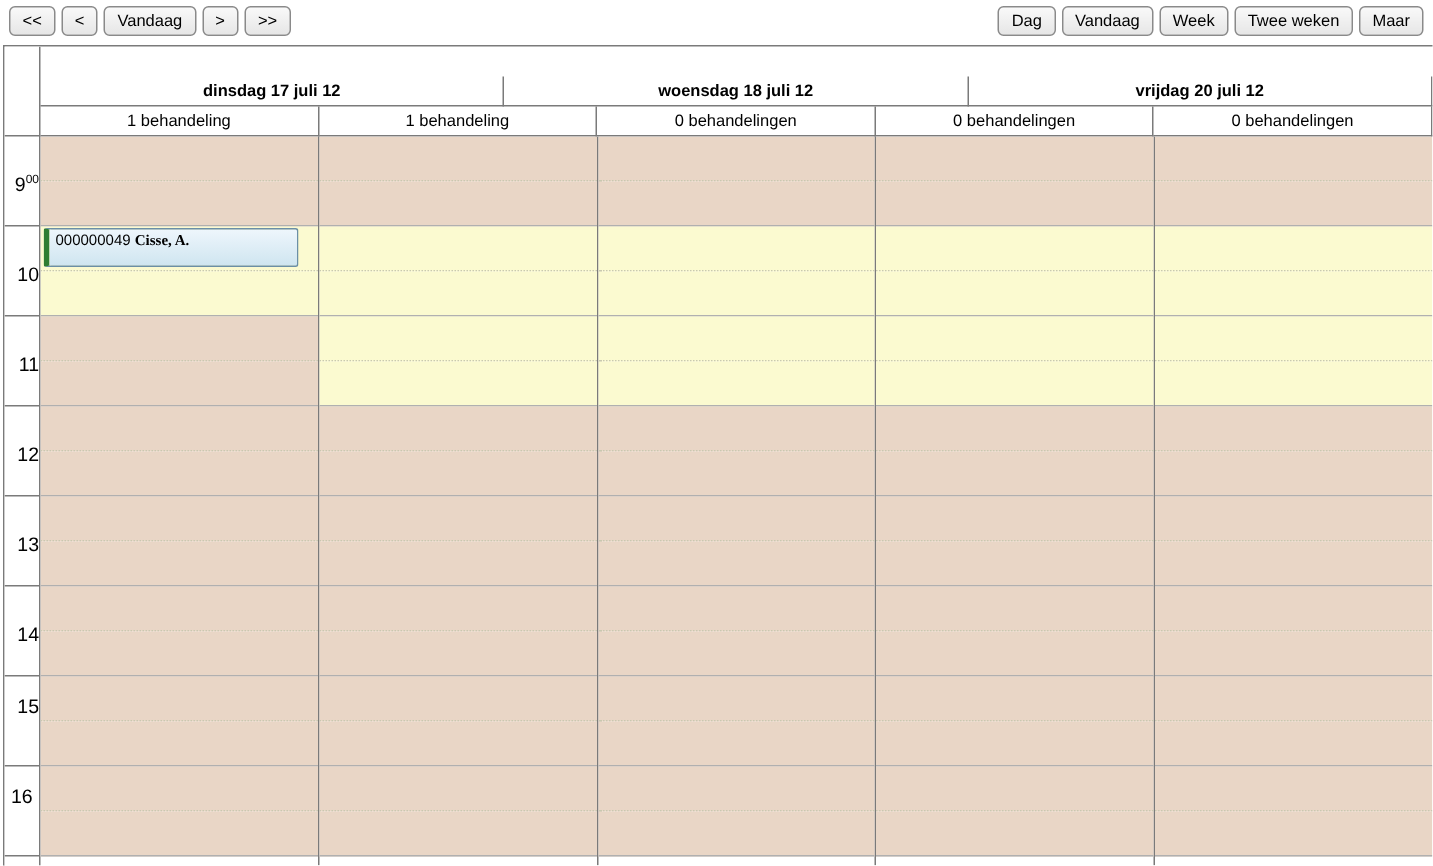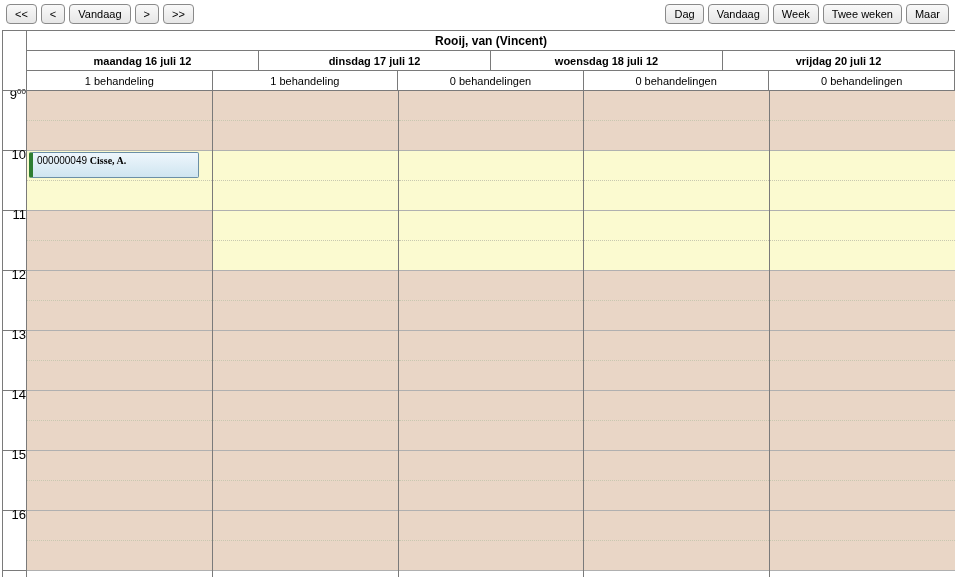--- a/index.html
+++ b/index.html
@@ -130,20 +130,21 @@
     cursor: pointer;
   }
   .appt b { font-weight: bold; font-family: Liberation Serif, serif; }
   .time-label {
     position: absolute;
     left: 0;
     right: 0;
     font-size: 10px;
     text-align: right;
     padding-right: 0px;
+    margin-top: 28px;
   }
   .time-label .h { font-size: 13px; display:inline-block; }
   .time-label .m { font-size: 8px; vertical-align: top; display:inline-block;}
   .gutter-border {
     position:absolute; left:0; right:0; border-bottom:1px solid #7a7a7a;
   }
 </style>
 </head>
 <body>
 
@@ -168,29 +169,27 @@
       <div class="time-label" style="top: 116px;"><span class="h">10</span></div>
       <div class="gutter-border" style="top: 179px; height: 0px;"></div>
       <div class="time-label" style="top: 176px;"><span class="h">11</span></div>
       <div class="gutter-border" style="top: 239px; height: 0px;"></div>
       <div class="time-label" style="top: 236px;"><span class="h">12</span></div>
       <div class="gutter-border" style="top: 299px; height: 0px;"></div>
       <div class="time-label" style="top: 296px;"><span class="h">13</span></div>
       <div class="gutter-border" style="top: 359px; height: 0px;"></div>
       <div class="time-label" style="top: 356px;"><span class="h">14</span></div>
       <div class="gutter-border" style="top: 419px; height: 0px;"></div>
-      <div class="time-label" style="top: 416px;"><span class="h">15</span></div>
+      <div class="time-label" style="top: 404px;"><span class="h">15</span></div>
       <div class="gutter-border" style="top: 479px; height: 0px;"></div>
-      <div class="time-label" style="top: 476px;"><span class="h">16</span></div>
+      <div class="time-label" style="top: 464px; text-align: center;"><span class="h">16</span></div>
       <div class="gutter-border" style="top: 539px; height: 0px;"></div>
       <div class="gutter-border" style="top: 59px; height: 0px;"></div>
     </div>
-  <div class="title-row">Rooij, van (Vincent)</div>
   <div class="day-header-row" id="day-header-row">
-      <div class="day-col-head">maandag 16 juli 12</div>
       <div class="day-col-head">dinsdag 17 juli 12</div>
       <div class="day-col-head">woensdag 18 juli 12</div>
       <div class="day-col-head">vrijdag 20 juli 12</div>
     </div>
   <div class="day-sub-row" id="day-sub-row">
       <div class="day-col-head">1 behandeling</div>
       <div class="day-col-head">1 behandeling</div>
       <div class="day-col-head">0 behandelingen</div>
       <div class="day-col-head">0 behandelingen</div>
       <div class="day-col-head">0 behandelingen</div>

